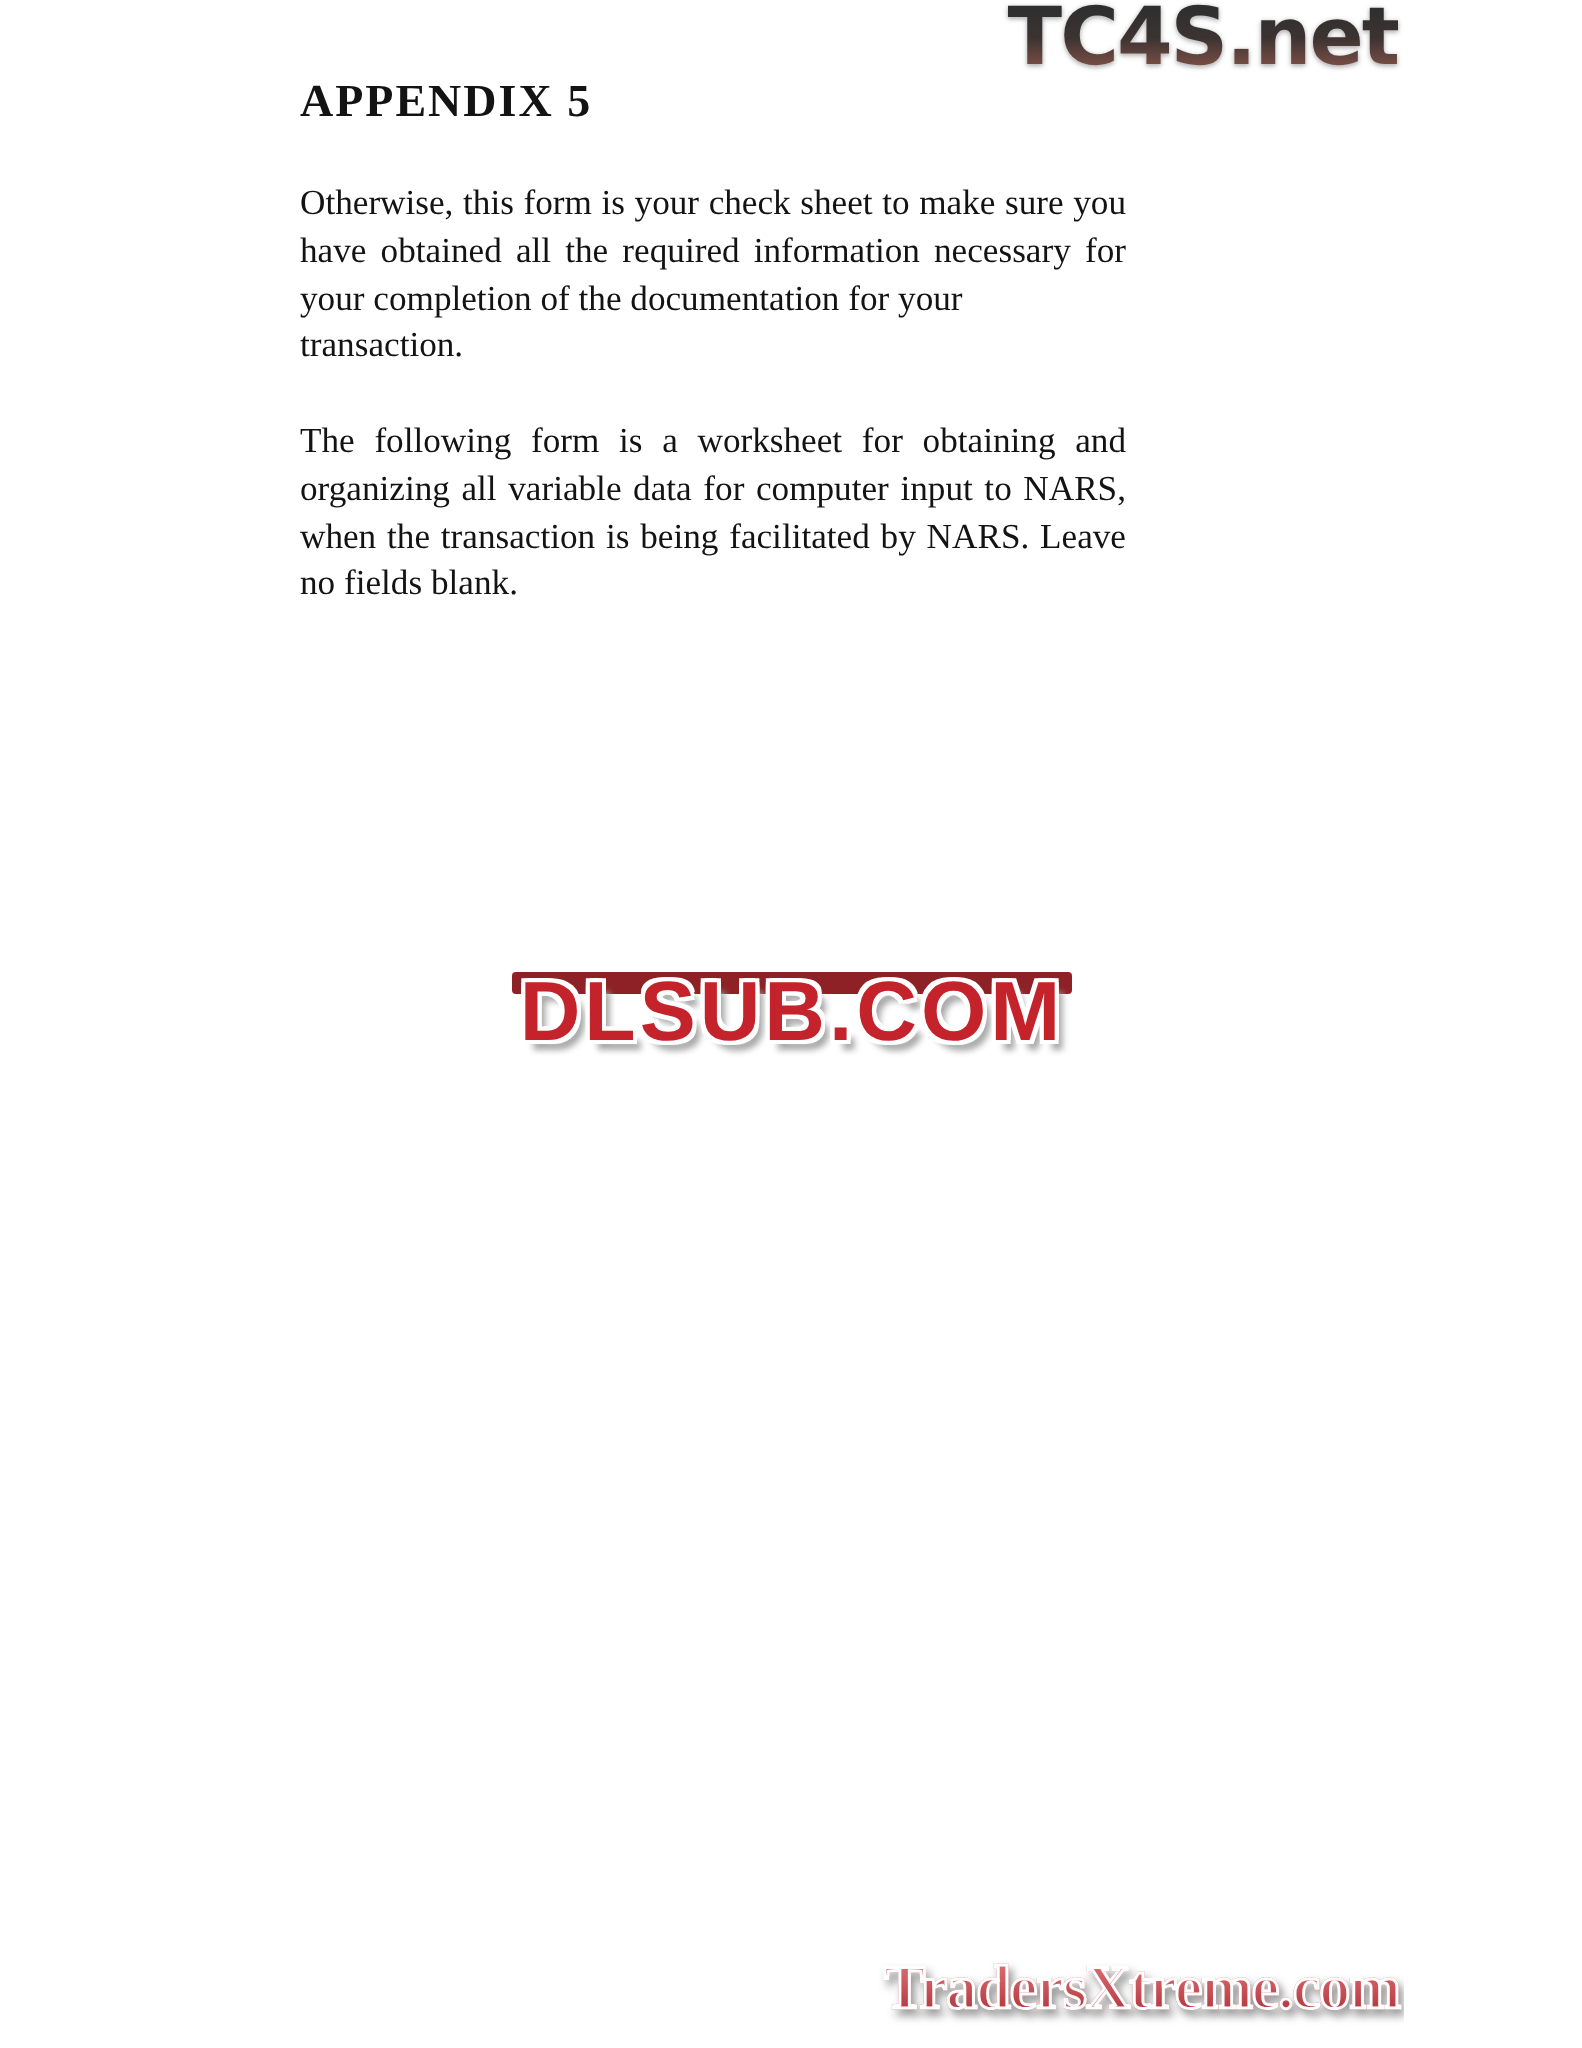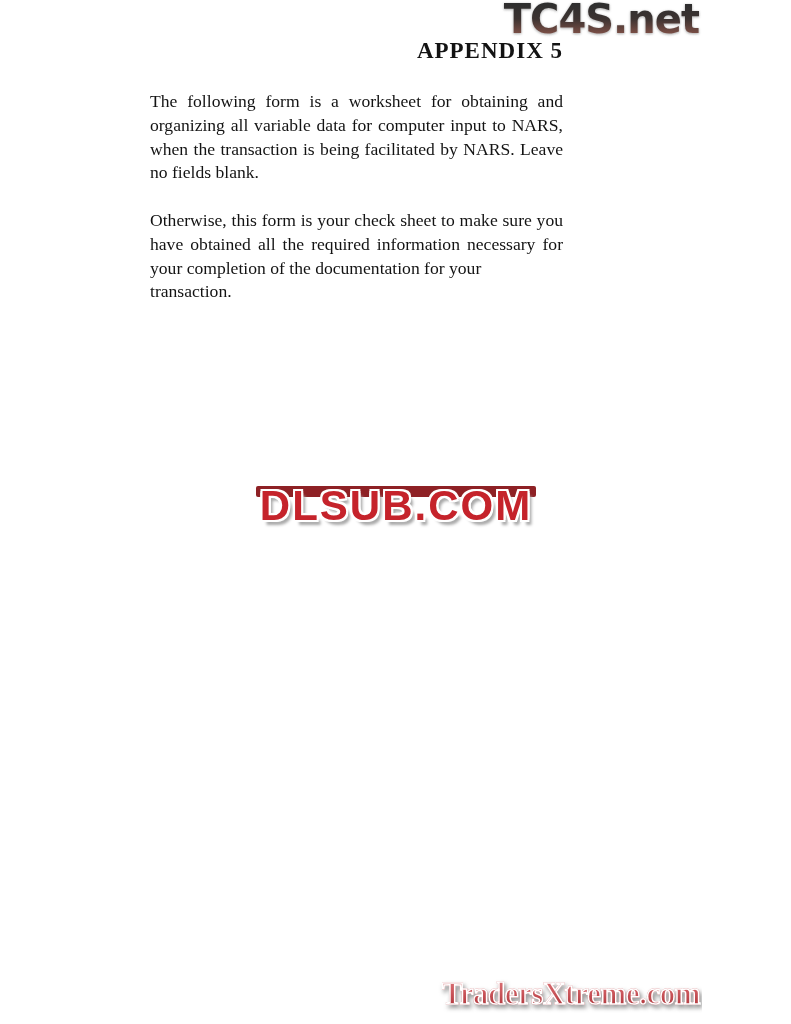--- a/index.html
+++ b/index.html
@@ -22,21 +22,21 @@
     background:linear-gradient(180deg,#2f2f2f 18%,#3c3331 50%,#7c4f46 82%,#96655b 100%);
     -webkit-background-clip:text;
     background-clip:text;
     color:transparent;
     filter:drop-shadow(0 1px 1px rgba(175,175,175,.85)) drop-shadow(0 0 1px rgba(210,210,210,.7));
   }
 
   
   .title{
     margin:38px 139px 0 150px;
-    text-align:right;
+    text-align:left;
     font-weight:bold;
     font-size:23px;
     letter-spacing:1px;
     color:#131313;
   }
 
   
   .body-text{
     margin:26px 139px 0 150px;
     font-size:17.6px;
@@ -95,29 +95,29 @@
 <body>
 
 <div class="page">
 
   <div class="tc4s">TC4S.net</div>
 
   <h1 class="title">APPENDIX 5</h1>
 
   <div class="body-text">
     <div class="para">
+        <div class="line fill">Otherwise, this form is your check sheet to make sure you</div>
+        <div class="line fill">have obtained all the required information necessary for</div>
+        <div class="line">your completion of the documentation for your transaction.</div>
+      </div>
+    <div class="para">
         <div class="line fill">The following form is a worksheet for obtaining and</div>
         <div class="line fill">organizing all variable data for computer input to NARS,</div>
         <div class="line fill">when the transaction is being facilitated by NARS.  Leave</div>
         <div class="line">no fields blank.</div>
-      </div>
-    <div class="para">
-        <div class="line fill">Otherwise, this form is your check sheet to make sure you</div>
-        <div class="line fill">have obtained all the required information necessary for</div>
-        <div class="line">your completion of the documentation for your transaction.</div>
       </div>
   </div>
 
   <div class="dlsub">
     <div class="dlsub-bar"></div>
     <div class="dlsub-text">DLSUB.COM</div>
   </div>
 
   <div class="traders">TradersXtreme.com</div>
 

